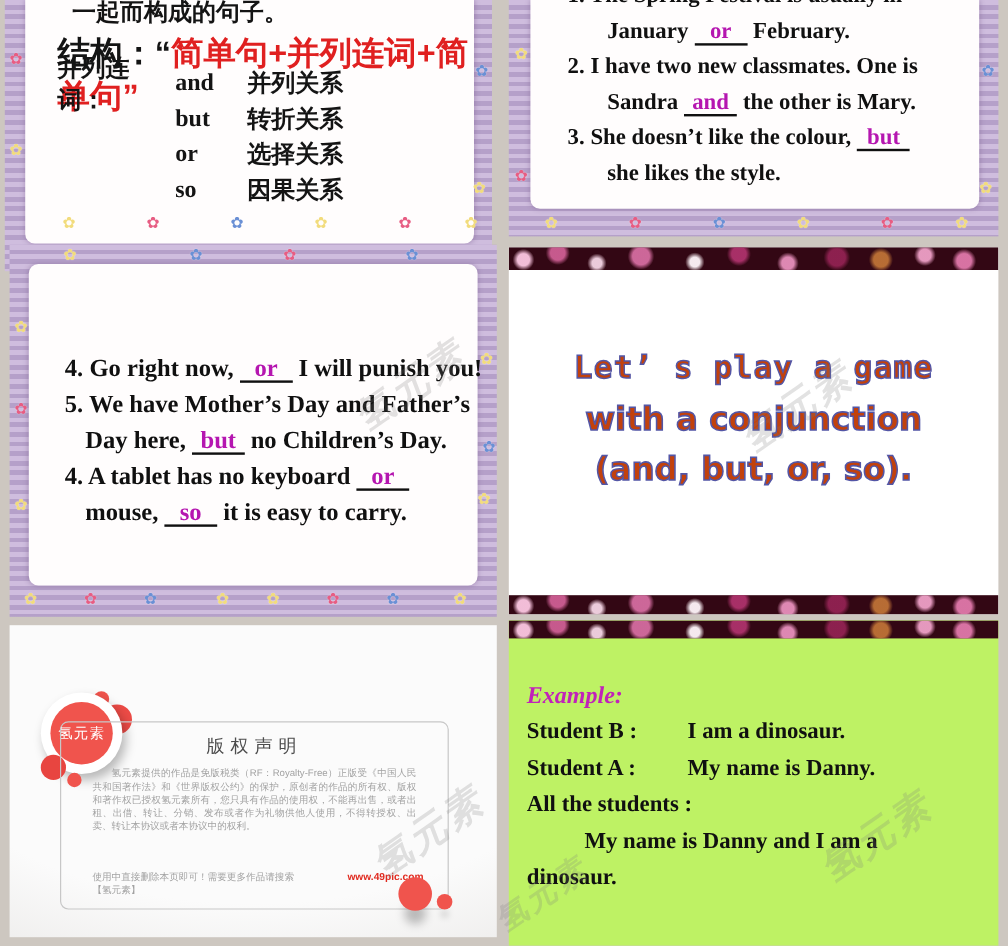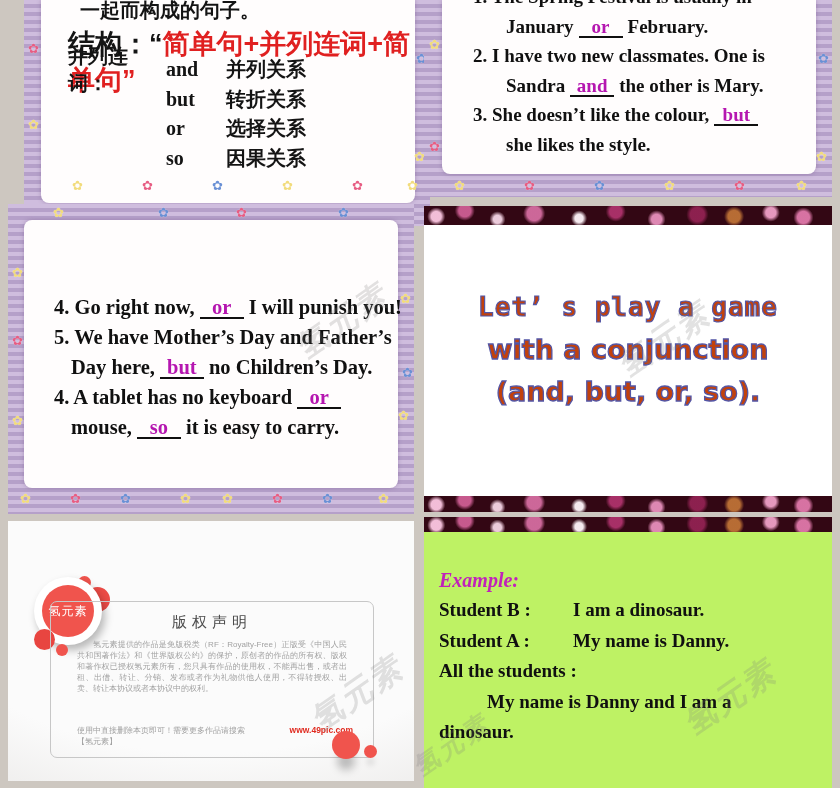--- a/index.html
+++ b/index.html
@@ -3,21 +3,21 @@
 <meta charset="utf-8">
 <style>
   html,body{margin:0;padding:0}
   body{width:840px;height:788px;position:relative;background:#cdc7c0;overflow:hidden;
        font-family:"Liberation Sans",sans-serif}
   .slide{position:absolute;overflow:hidden}
   
   .frame{background:repeating-linear-gradient(180deg,#cfbdde 0 4px,#b5a0c9 4px 8px)}
   .frame .inner{position:absolute;background:#fffdfd;border-radius:8px;
         box-shadow:0 0 4px rgba(120,90,140,.45)}
-  #s1{left:24px;top:0;width:406px;height:226px}
+  #s1{left:4px;top:0;width:406px;height:226px}
   #s1 .inner{left:17px;right:15px;top:0;bottom:23px;border-radius:0 0 8px 8px}
   #s2{left:424px;top:0;width:408px;height:197px}
   #s2 .inner{left:18px;right:16px;top:0;bottom:23px;border-radius:0 0 8px 8px}
   #s3{left:8px;top:204px;width:406px;height:310px}
   #s3 .inner{left:16px;right:16px;top:16px;bottom:26px}
   .fl{position:absolute;font-size:13px;line-height:1;text-shadow:0 0 1px rgba(255,255,255,.6)}
   .fl.y{color:#f2dc7c}.fl.p{color:#e75d83}.fl.b{color:#6a90d5}
   
   .cnb{font-weight:bold;color:#141414}
   #s1 .l1{position:absolute;left:39px;top:-3px;font-size:20px}

